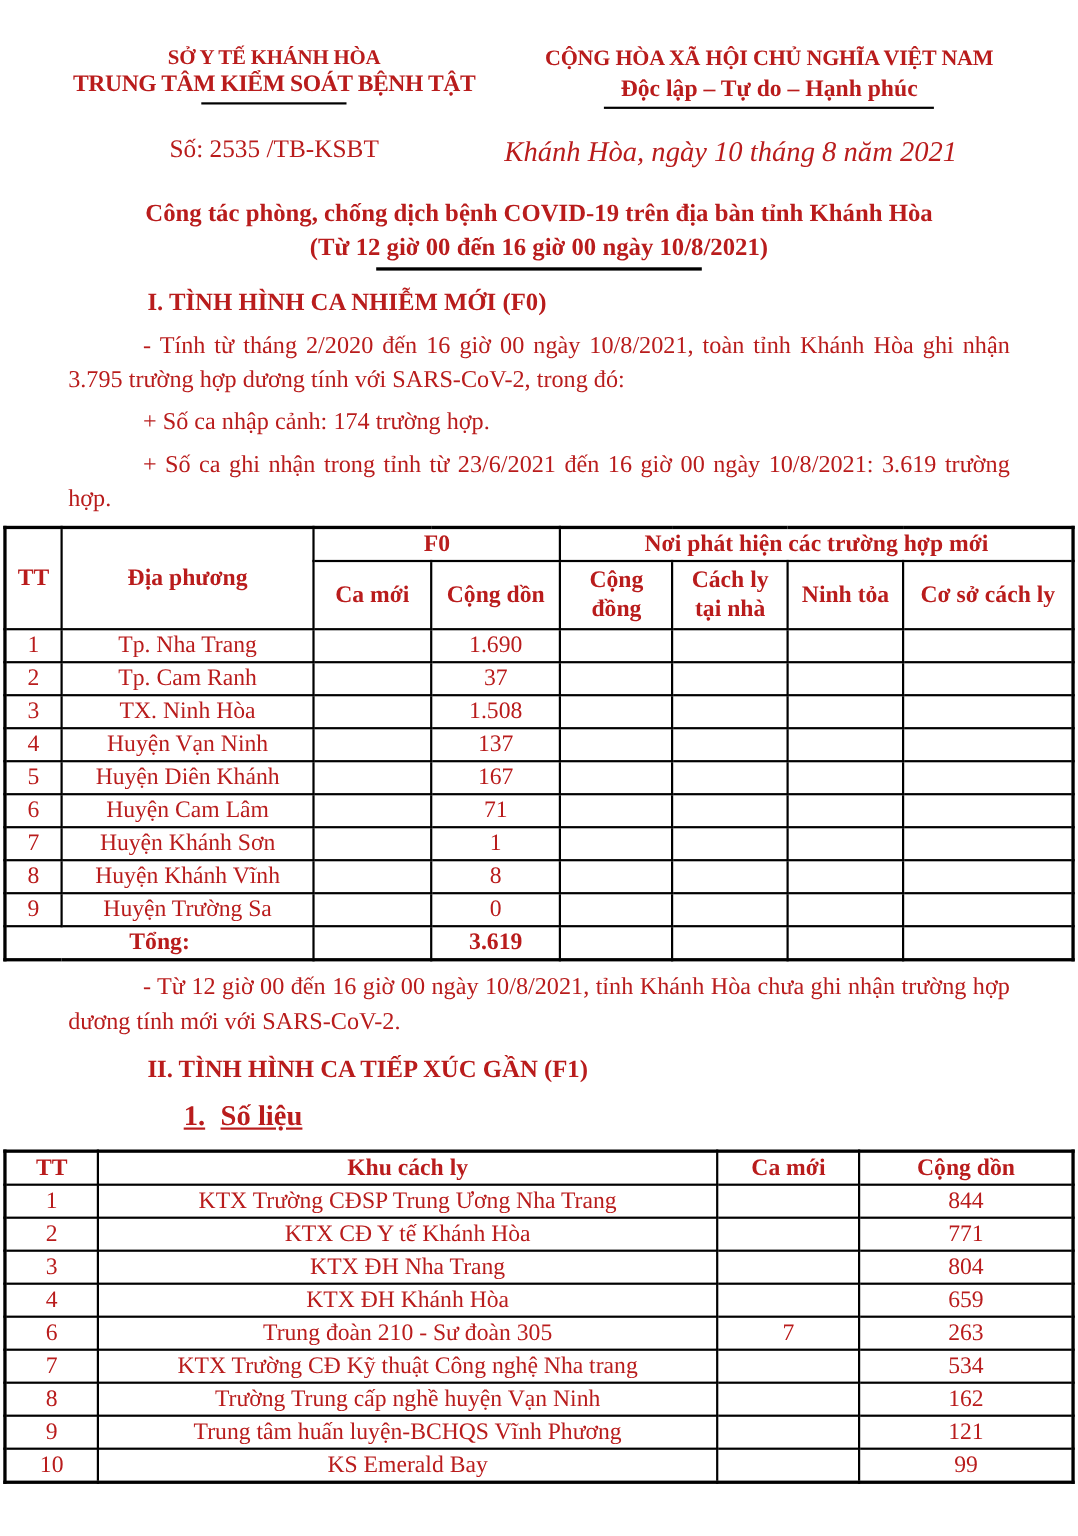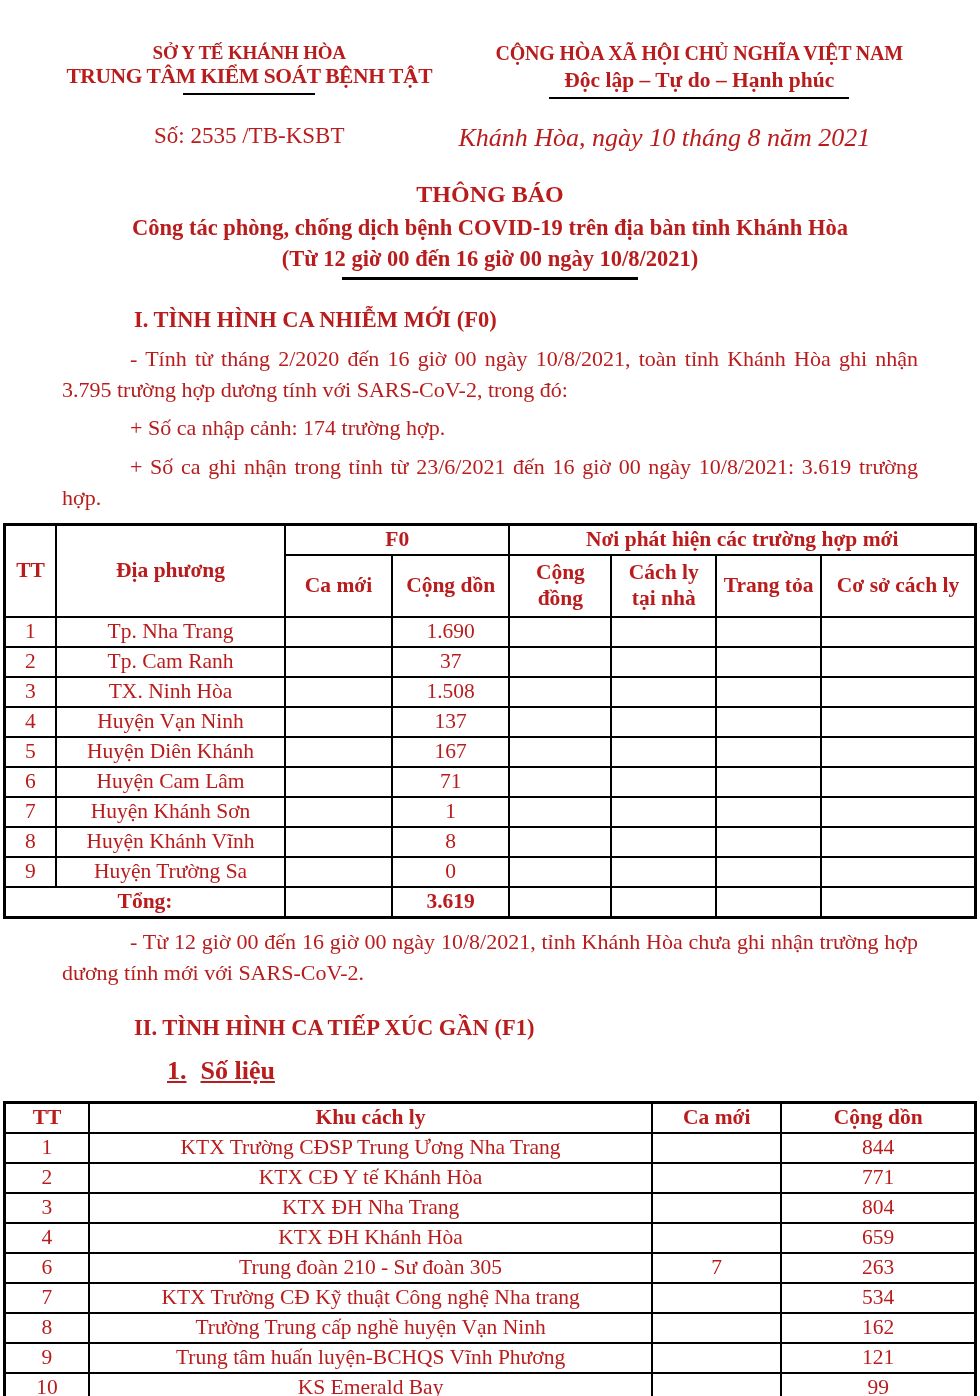--- a/index.html
+++ b/index.html
@@ -29,21 +29,21 @@
   .ndr-left  { width:46.5%; text-align:center; font-size:23px; }
   .ndr-right { width:53.5%; text-align:left; font-size:26px; font-style:italic; }
   
   .title-block { text-align:center; margin-top:28px; }
   .tb-1 { font-weight:bold; font-size:24px; }
   .tb-2 { font-weight:bold; font-size:22.5px; margin-top:7px; }
   .tb-3 { font-weight:bold; font-size:22.5px; margin-top:5px; }
   .rule-title { width:296px; height:3px; background:#000; margin:5px auto 0; }
   
   .content { margin:0 62px; font-size:22px; line-height:1.42; }
-  .sec-heading { font-weight:bold; font-size:22.5px; padding-left:72px; margin-top:24px; }
+  .sec-heading { font-weight:bold; font-size:22.5px; padding-left:72px; margin-top:13px; }
   .para { text-align:justify; text-indent:68px; margin-top:7px; }
   .para-plain { text-indent:68px; margin-top:7px; }
   .sub-heading { font-weight:bold; font-size:26px; padding-left:105px; margin-top:9px;text-decoration:underline; }
   .sub-heading .sub-num { margin-right:14px; }
   
   table.doc-table {
     border-collapse:collapse;
     width:974px;
     margin:10px auto 0;
     table-layout:fixed;
@@ -83,21 +83,20 @@
       <div class="rule rule-right"></div>
     </div>
   </div>
 
   <div class="num-date-row">
     <div class="ndr-left">Số: 2535 /TB-KSBT</div>
     <div class="ndr-right">Khánh Hòa, ngày 10 tháng 8 năm 2021</div>
   </div>
 
   <div class="title-block">
-    <div class="tb-1">THÔNG BÁO</div>
     <div class="tb-2">Công tác phòng, chống dịch bệnh COVID-19 trên địa bàn tỉnh Khánh Hòa</div>
     <div class="tb-3">(Từ 12 giờ 00 đến 16 giờ 00 ngày 10/8/2021)</div>
     <div class="rule-title"></div>
   </div>
 
   <div class="content">
     <div class="sec-heading">I. TÌNH HÌNH CA NHIỄM MỚI (F0)</div>
     <div class="para">- Tính từ tháng 2/2020 đến 16 giờ 00 ngày 10/8/2021, toàn tỉnh Khánh Hòa ghi nhận 3.795 trường hợp dương tính với SARS-CoV-2, trong đó:</div>
     <div class="para-plain">+ Số ca nhập cảnh: 174 trường hợp.</div>
     <div class="para">+ Số ca ghi nhận trong tỉnh từ 23/6/2021 đến 16 giờ 00 ngày 10/8/2021: 3.619 trường hợp.</div>
@@ -119,21 +118,21 @@
       <th rowspan="2">TT</th>
       <th rowspan="2">Địa phương</th>
       <th colspan="2">F0</th>
       <th colspan="4">Nơi phát hiện các trường hợp mới</th>
     </tr>
     <tr class="h2">
       <th>Ca mới</th>
       <th>Cộng dồn</th>
       <th>Cộng đồng</th>
       <th>Cách ly tại nhà</th>
-      <th>Trang tỏa</th>
+      <th>Ninh tỏa</th>
       <th>Cơ sở cách ly</th>
     </tr>
     <tr class="r">
       <td>1</td>
       <td class="cell-left">Tp. Nha Trang</td>
       <td></td>
       <td>1.690</td>
       <td></td>
       <td></td>
       <td></td>

